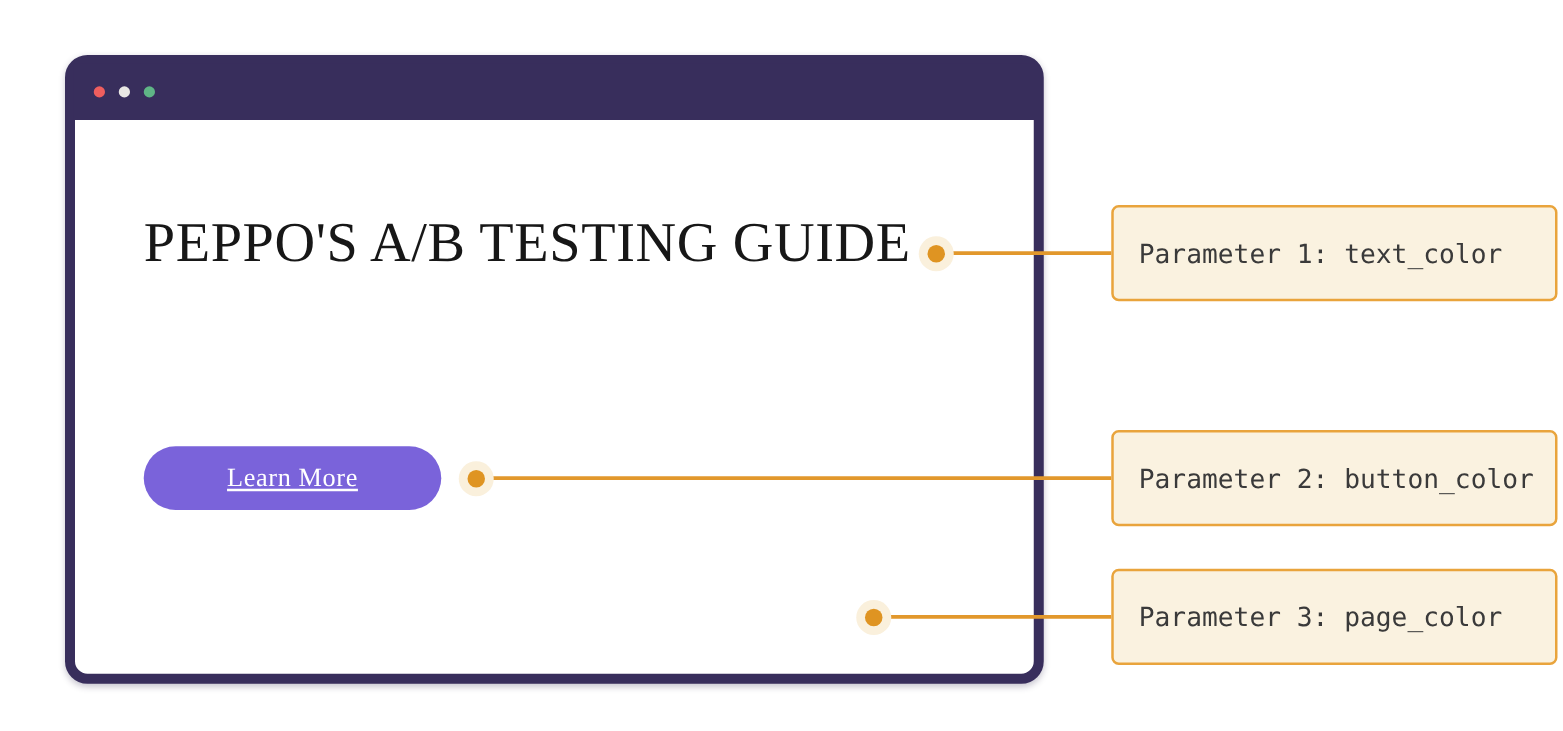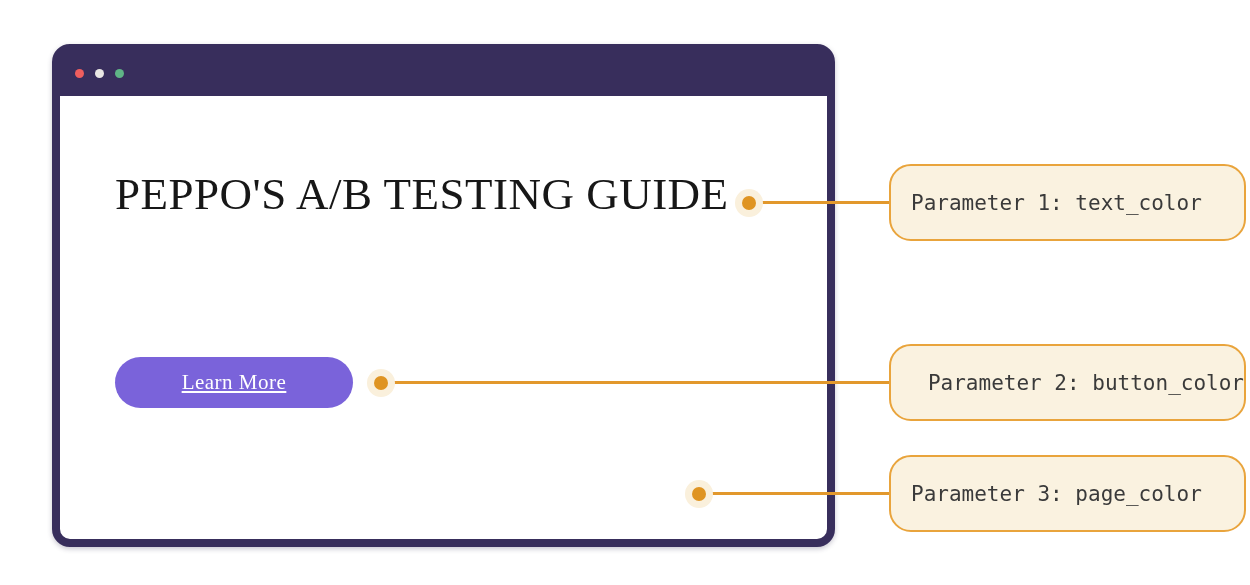--- a/index.html
+++ b/index.html
@@ -62,25 +62,25 @@
     display:flex;align-items:center;justify-content:center;
   }
   .marker-1{left:708px;top:189px;}
   .marker-2{left:340px;top:369px;}
   .marker-3{left:658px;top:480px;}
   .marker-dot{width:14px;height:14px;border-radius:50%;background:var(--dot-orange);}
 
   .callout{
     position:absolute;left:862px;width:357px;height:77px;
     background:var(--callout-bg);border:2px solid var(--callout-border);
-    border-radius:22px;display:flex;align-items:center;padding-left:20px;
+    border-radius:6px;display:flex;align-items:center;padding-left:20px;
     z-index:4;
   }
   .callout-1{top:164px;}
-  .callout-2{top:344px;justify-content:flex-end;}
+  .callout-2{top:344px;}
   .callout-3{top:455px;}
   .callout-label{
     font-family:"DejaVu Sans Mono", monospace;
     font-size:21px;color:var(--callout-text);white-space:nowrap;
   }
 </style>
 </head>
 <body>
 
 <div class="canvas">

